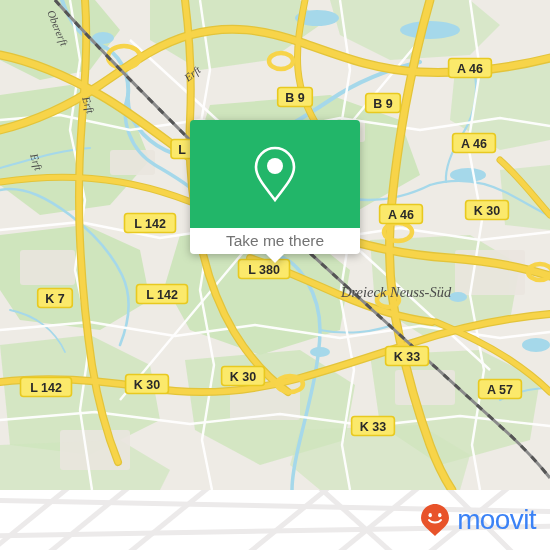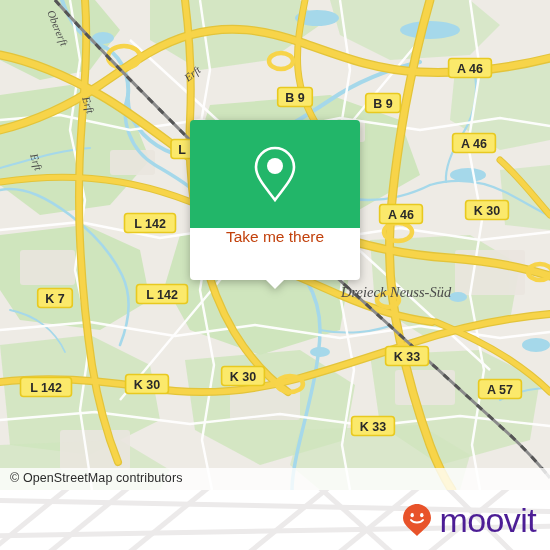--- a/index.html
+++ b/index.html
@@ -60,25 +60,26 @@
     background: #22b669;
     border-radius: 4px 4px 0 0;
     height: 108px;
     display: flex;
     align-items: center;
     justify-content: center;
   }
   .popup-foot {
     background: #ffffff;
     border-radius: 0 0 4px 4px;
-    height: 52px;
+    height: 26px;
     display: flex;
+    align-items: center;
     justify-content: center;
     font-size: 15.5px;
-    color: #c2410c;
+    color: #737373;
     position: relative;
   }
   .popup-tail {
     position: absolute;
     left: 50%;
     bottom: -9px;
     margin-left: -10px;
     width: 0; height: 0;
     border-left: 10px solid transparent;
     border-right: 10px solid transparent;
@@ -111,22 +112,22 @@
   }
   .brand {
     position: absolute;
     right: 14px;
     top: 14px;
     display: flex;
     align-items: center;
     height: 32px;
   }
   .brand-name {
-    font-size: 34px;
-    color: #4c1d95;
+    font-size: 28px;
+    color: #3b82f6;
     letter-spacing: -0.6px;
     line-height: 1;
     margin-left: 7px;
     font-weight: 400;
   }
 </style>
 </head>
 <body>
 
 <div id="app">
@@ -347,21 +348,20 @@
         <g>
           <rect x="351.6" y="416.5" width="42.8" height="19" rx="3" fill="#fbe96b" stroke="#e8c920" stroke-width="1.6"></rect>
           <text x="373" y="430.6" text-anchor="middle" font-family="&quot;Liberation Sans&quot;, sans-serif" font-size="12.5" font-weight="bold" fill="#2a2a2a">K 33</text>
         </g>
         <g>
           <rect x="478.6" y="379.5" width="42.8" height="19" rx="3" fill="#fbe96b" stroke="#e8c920" stroke-width="1.6"></rect>
           <text x="500" y="393.6" text-anchor="middle" font-family="&quot;Liberation Sans&quot;, sans-serif" font-size="12.5" font-weight="bold" fill="#2a2a2a">A 57</text>
         </g>
       </svg>
 
-    <div class="attribution">© OpenStreetMap contributors</div>
 
     <div class="popup">
       <div class="popup-head">
         <svg width="48" height="60" viewBox="0 0 48 60">
           <path d="M24 4 C13.5 4 5 12.5 5 23 C5 34 16 45 24 56
                    C32 45 43 34 43 23 C43 12.5 34.5 4 24 4 Z" fill="none" stroke="#ffffff" stroke-width="2.6"></path>
           <circle cx="24" cy="22" r="8" fill="#ffffff"></circle>
         </svg>
       </div>
       <div class="popup-foot">

